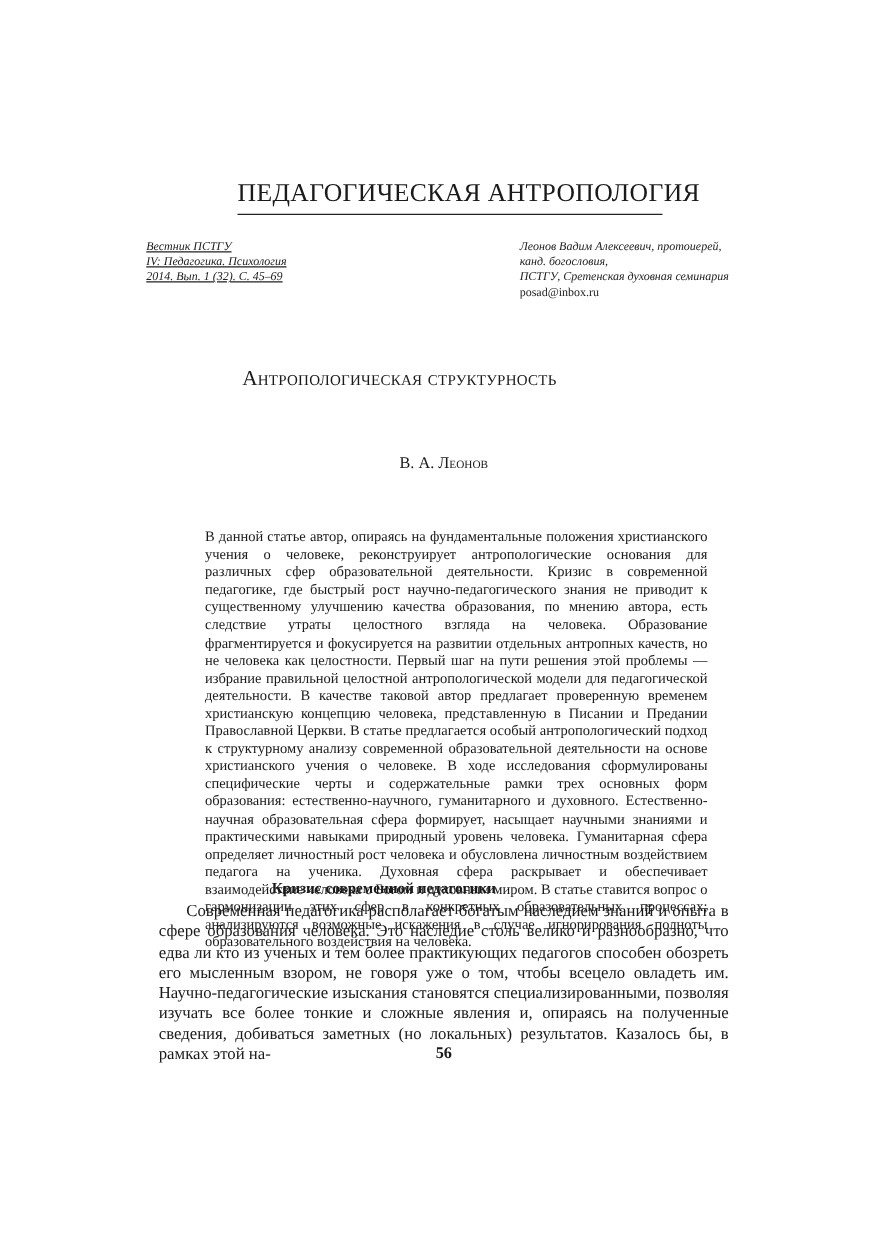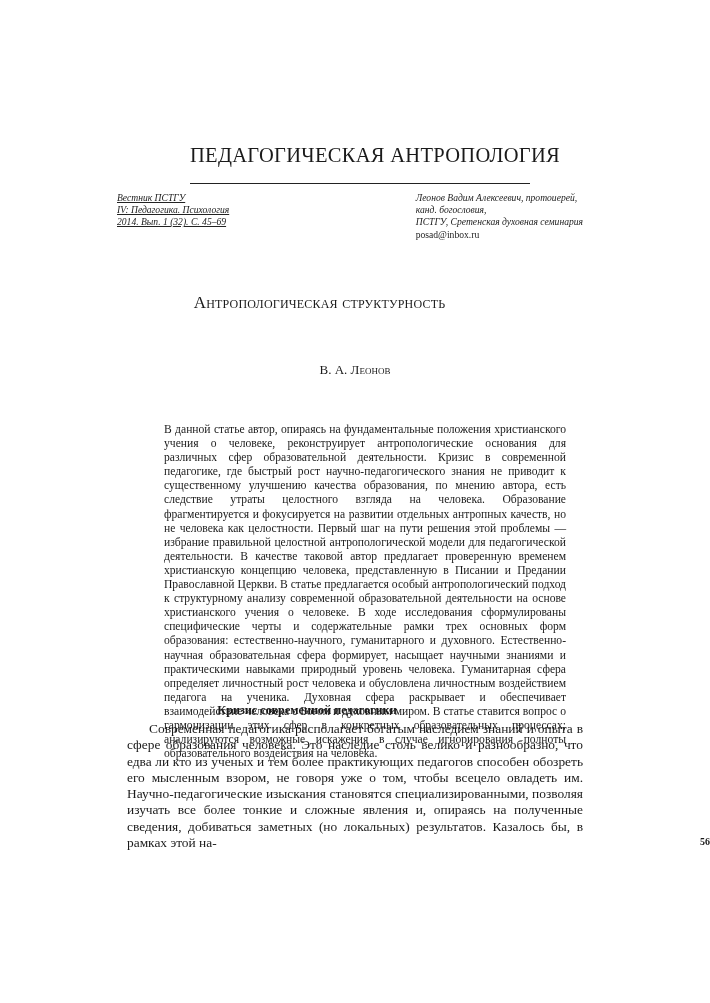--- a/index.html
+++ b/index.html
@@ -17,21 +17,21 @@
   }
   .section-header {
     position: absolute;
     left: 190px;
     top: 143px;
     width: 340px;
     text-align: center;
     font-size: 20.5px;
     letter-spacing: 0.3px;
     line-height: 24px;
-    padding-bottom: 16px;
+    padding-bottom: 4px;
     border-bottom: 1.3px solid #222;
     white-space: nowrap;
   }
   .meta-left {
     position: absolute;
     left: 117px;
     top: 192px;
     font-style: italic;
     font-size: 9.6px;
     line-height: 12.2px;
@@ -102,23 +102,23 @@
   }
   .body-text p {
     margin: 0;
     text-indent: 22px;
   }
   .page-number {
     position: absolute;
     left: 0;
     width: 710px;
     top: 835px;
-    text-align: right;
+    text-align: center;
     font-weight: bold;
-    font-size: 10px;
+    font-size: 13px;
     line-height: 14px;
   }
 </style>
 </head>
 <body>
 
 <div class="section-header">ПЕДАГОГИЧЕСКАЯ АНТРОПОЛОГИЯ</div>
 
 <div class="meta-left">
   <div>Вестник ПСТГУ</div>

